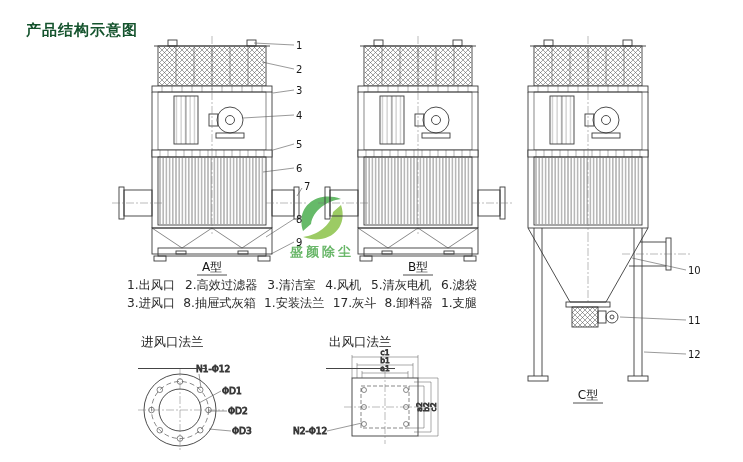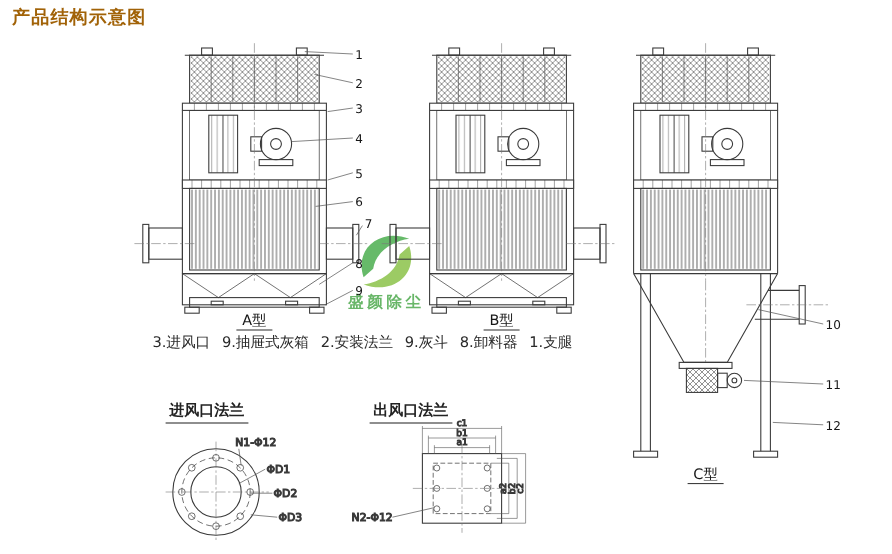--- a/index.html
+++ b/index.html
@@ -1,27 +1,27 @@
 <!DOCTYPE html>
 <html><head>
 <meta charset="utf-8">
 <style>
   html,body{margin:0;padding:0;background:#fff;}
   .stage{position:relative;width:743px;height:462px;background:#fff;overflow:hidden;
          font-family:"DejaVu Sans","Liberation Sans",sans-serif;}
   .stage > svg{position:absolute;left:0;top:0;}
-  h1.title{position:absolute;left:10px;top:5px;margin:0;font-size:15px;font-weight:bold;
-           color:#a16207;letter-spacing:1px;z-index:3;}
+  h1.title{position:absolute;left:10px;top:5px;margin:16px;font-size:15px;font-weight:bold;
+           color:#14532d;letter-spacing:1px;z-index:3;}
   .legend{position:absolute;left:127px;top:276px;width:350px;z-index:3;
           font-size:12.2px;color:#2a2a2a;}
   .legend-row{display:flex;justify-content:space-between;line-height:1.5;white-space:nowrap;}
   .flange-title{position:absolute;z-index:3;font-size:12.5px;color:#222;
-                border-bottom:1px solid #444;padding:0 3px 1px;font-weight:bold;}
+                border-bottom:1px solid #444;padding:0 3px 17px;}
   .flange-title.inlet{left:138px;top:334px;}
-  .flange-title.outlet{left:308px;top:334px;text-align:center;}
+  .flange-title.outlet{left:326px;top:334px;text-align:center;}
   svg text{font-family:"DejaVu Sans","Liberation Sans",sans-serif;fill:#161616;}
   svg text.n{font-size:10px;}
   svg text.tlabel{font-size:12px;}
   svg text.flbl{font-size:9px;}
   svg text.dim{font-size:7.5px;}
   svg text.wm{font-size:13px;font-weight:bold;letter-spacing:3px;fill:#3aa03a;opacity:.9;}
 </style>
 </head>
 <body>
 
@@ -215,24 +215,32 @@
       <text class="dim" x="429" y="407" text-anchor="middle" transform="rotate(-90 429 407)">b2</text>
       <text class="dim" x="436" y="407" text-anchor="middle" transform="rotate(-90 436 407)">c2</text>
 
       <path d="M327,431 L362,423" stroke="#555" stroke-width="0.6"></path>
       <text class="flbl" x="293" y="434">N2-Φ12</text>
     </g>
   </svg>
 
   <div class="legend">
     <div class="legend-row">
+      <span>1.出风口</span>
+      <span>2.高效过滤器</span>
+      <span>3.清洁室</span>
+      <span>4.风机</span>
+      <span>5.清灰电机</span>
+      <span>6.滤袋</span>
+    </div>
+    <div class="legend-row">
       <span>3.进风口</span>
-      <span>9.抽屉式灰箱</span>
-      <span>2.安装法兰</span>
-      <span>9.灰斗</span>
+      <span>8.抽屉式灰箱</span>
+      <span>1.安装法兰</span>
+      <span>17.灰斗</span>
       <span>8.卸料器</span>
       <span>1.支腿</span>
     </div>
   </div>
 
   <span class="flange-title inlet">进风口法兰</span>
   <span class="flange-title outlet">出风口法兰</span>
 
 </div>
 

